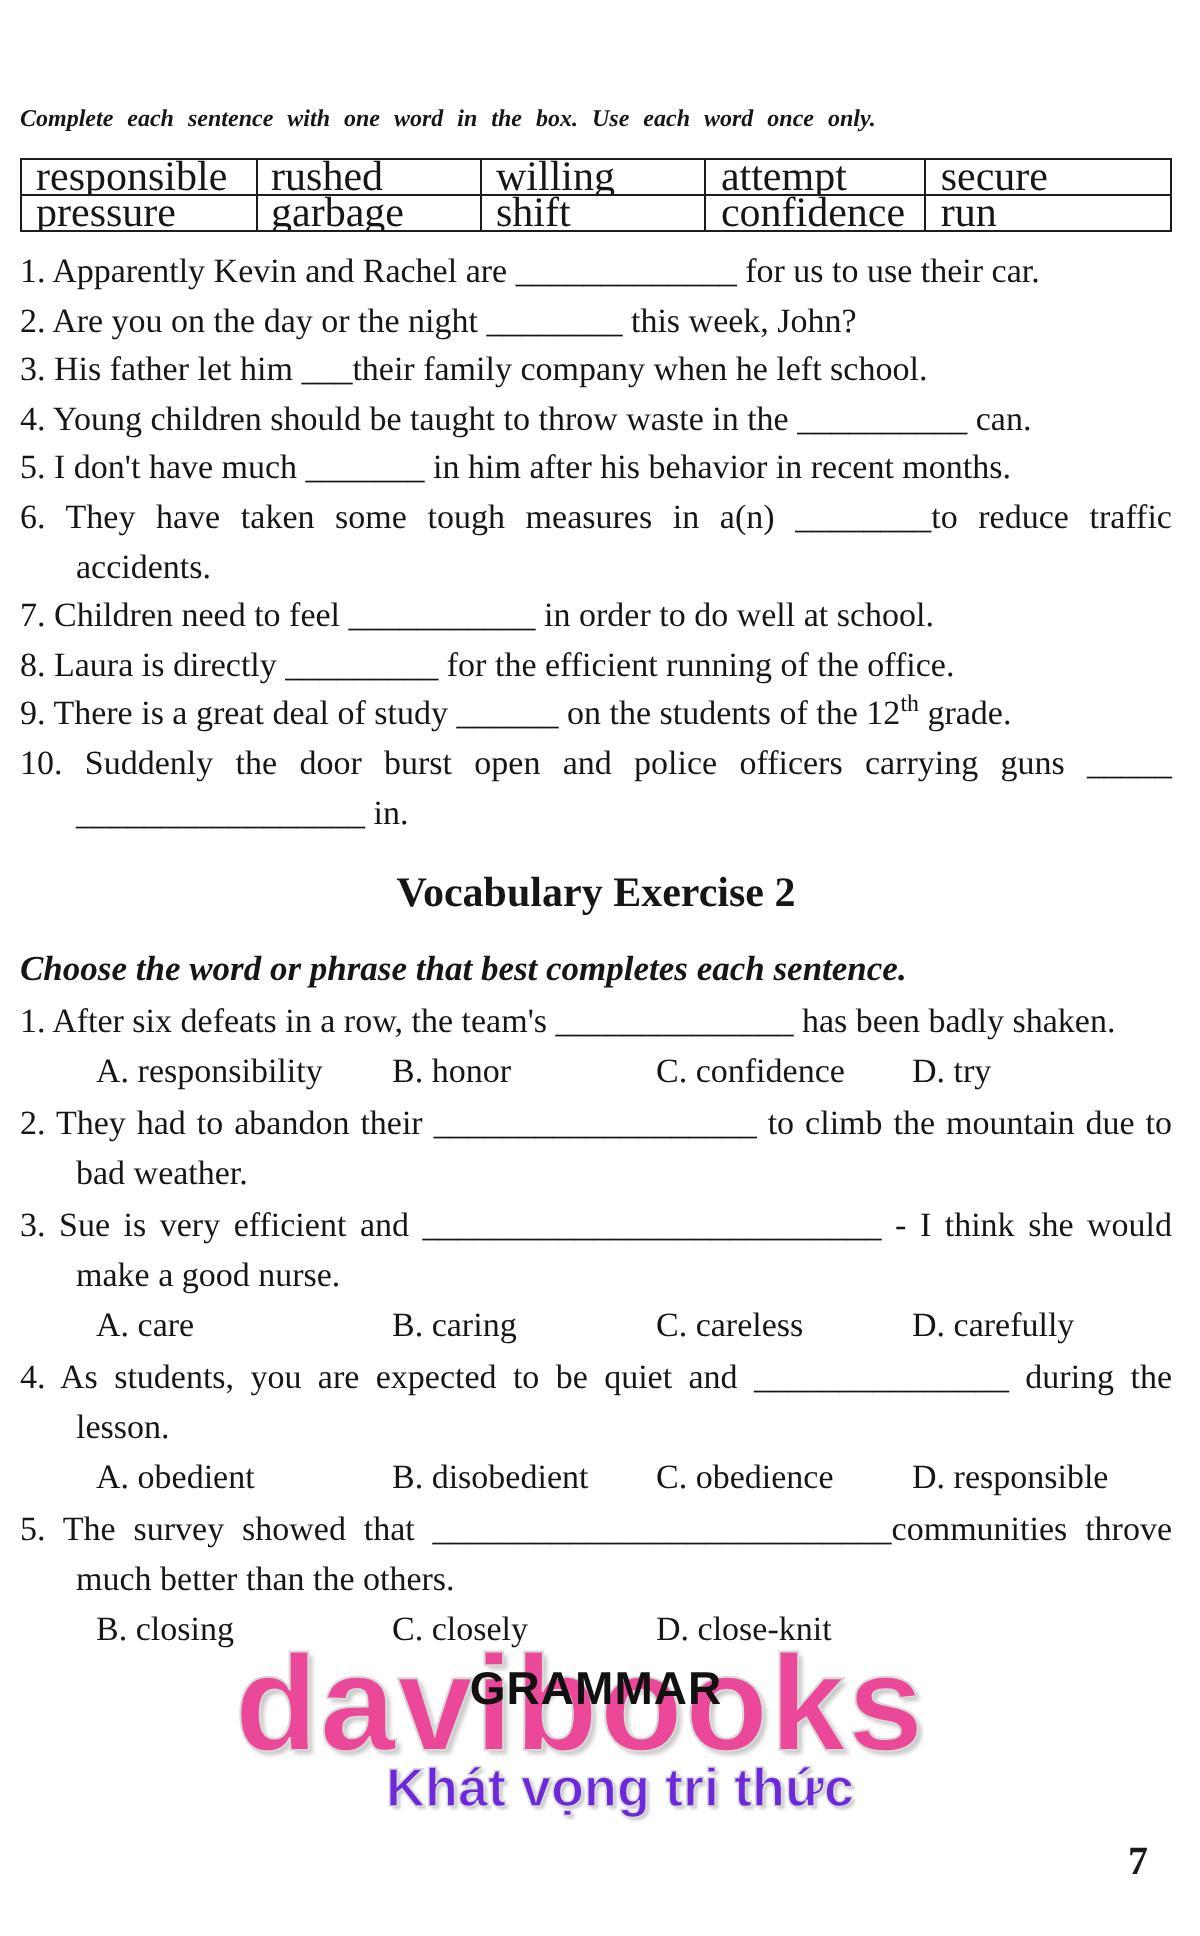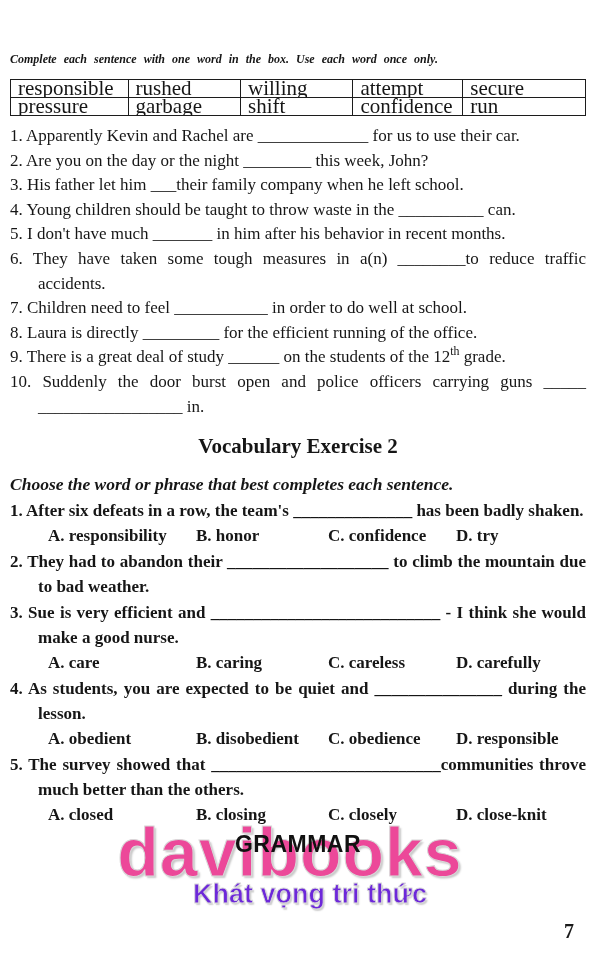--- a/index.html
+++ b/index.html
@@ -40,21 +40,21 @@
 
   .heading2 {
     text-align:center; font-weight:bold;
     font-size:21px; margin:15px 0 13px 0;
   }
   .instr2 {
     font-weight:bold; font-style:italic;
     font-size:17.5px; line-height:25px; margin-bottom:1px;
   }
   .ex2 { font-size:17px; line-height:25px; }
-  .ex2 .item { margin-top:1px;font-weight:bold; }
+  .ex2 .item { margin-top:1px; }
   .ex2 .item-text { text-align:justify; padding-left:28px; text-indent:-28px; }
   .ex2 .options {
     display:grid;
     grid-template-columns:148px 132px 128px auto;
     padding-left:38px;
   }
   sup { font-size:70%; line-height:0; }
 
   .footer { position:relative; height:110px; margin-top:4px; }
   .grammar {
@@ -163,21 +163,20 @@
         <div class="options">
           <span>A. obedient</span>
           <span>B. disobedient</span>
           <span>C. obedience</span>
           <span>D. responsible</span>
         </div>
       </div>
       <div class="item">
         <div class="item-text"><span>5. </span><span>The survey showed that ___________________________communities throve much better than the others.</span></div>
         <div class="options">
-          <span>A. closed</span>
           <span>B. closing</span>
           <span>C. closely</span>
           <span>D. close-knit</span>
         </div>
       </div>
     </div>
 
   <div class="footer">
     <div class="grammar">GRAMMAR</div>
     <div class="watermark">

